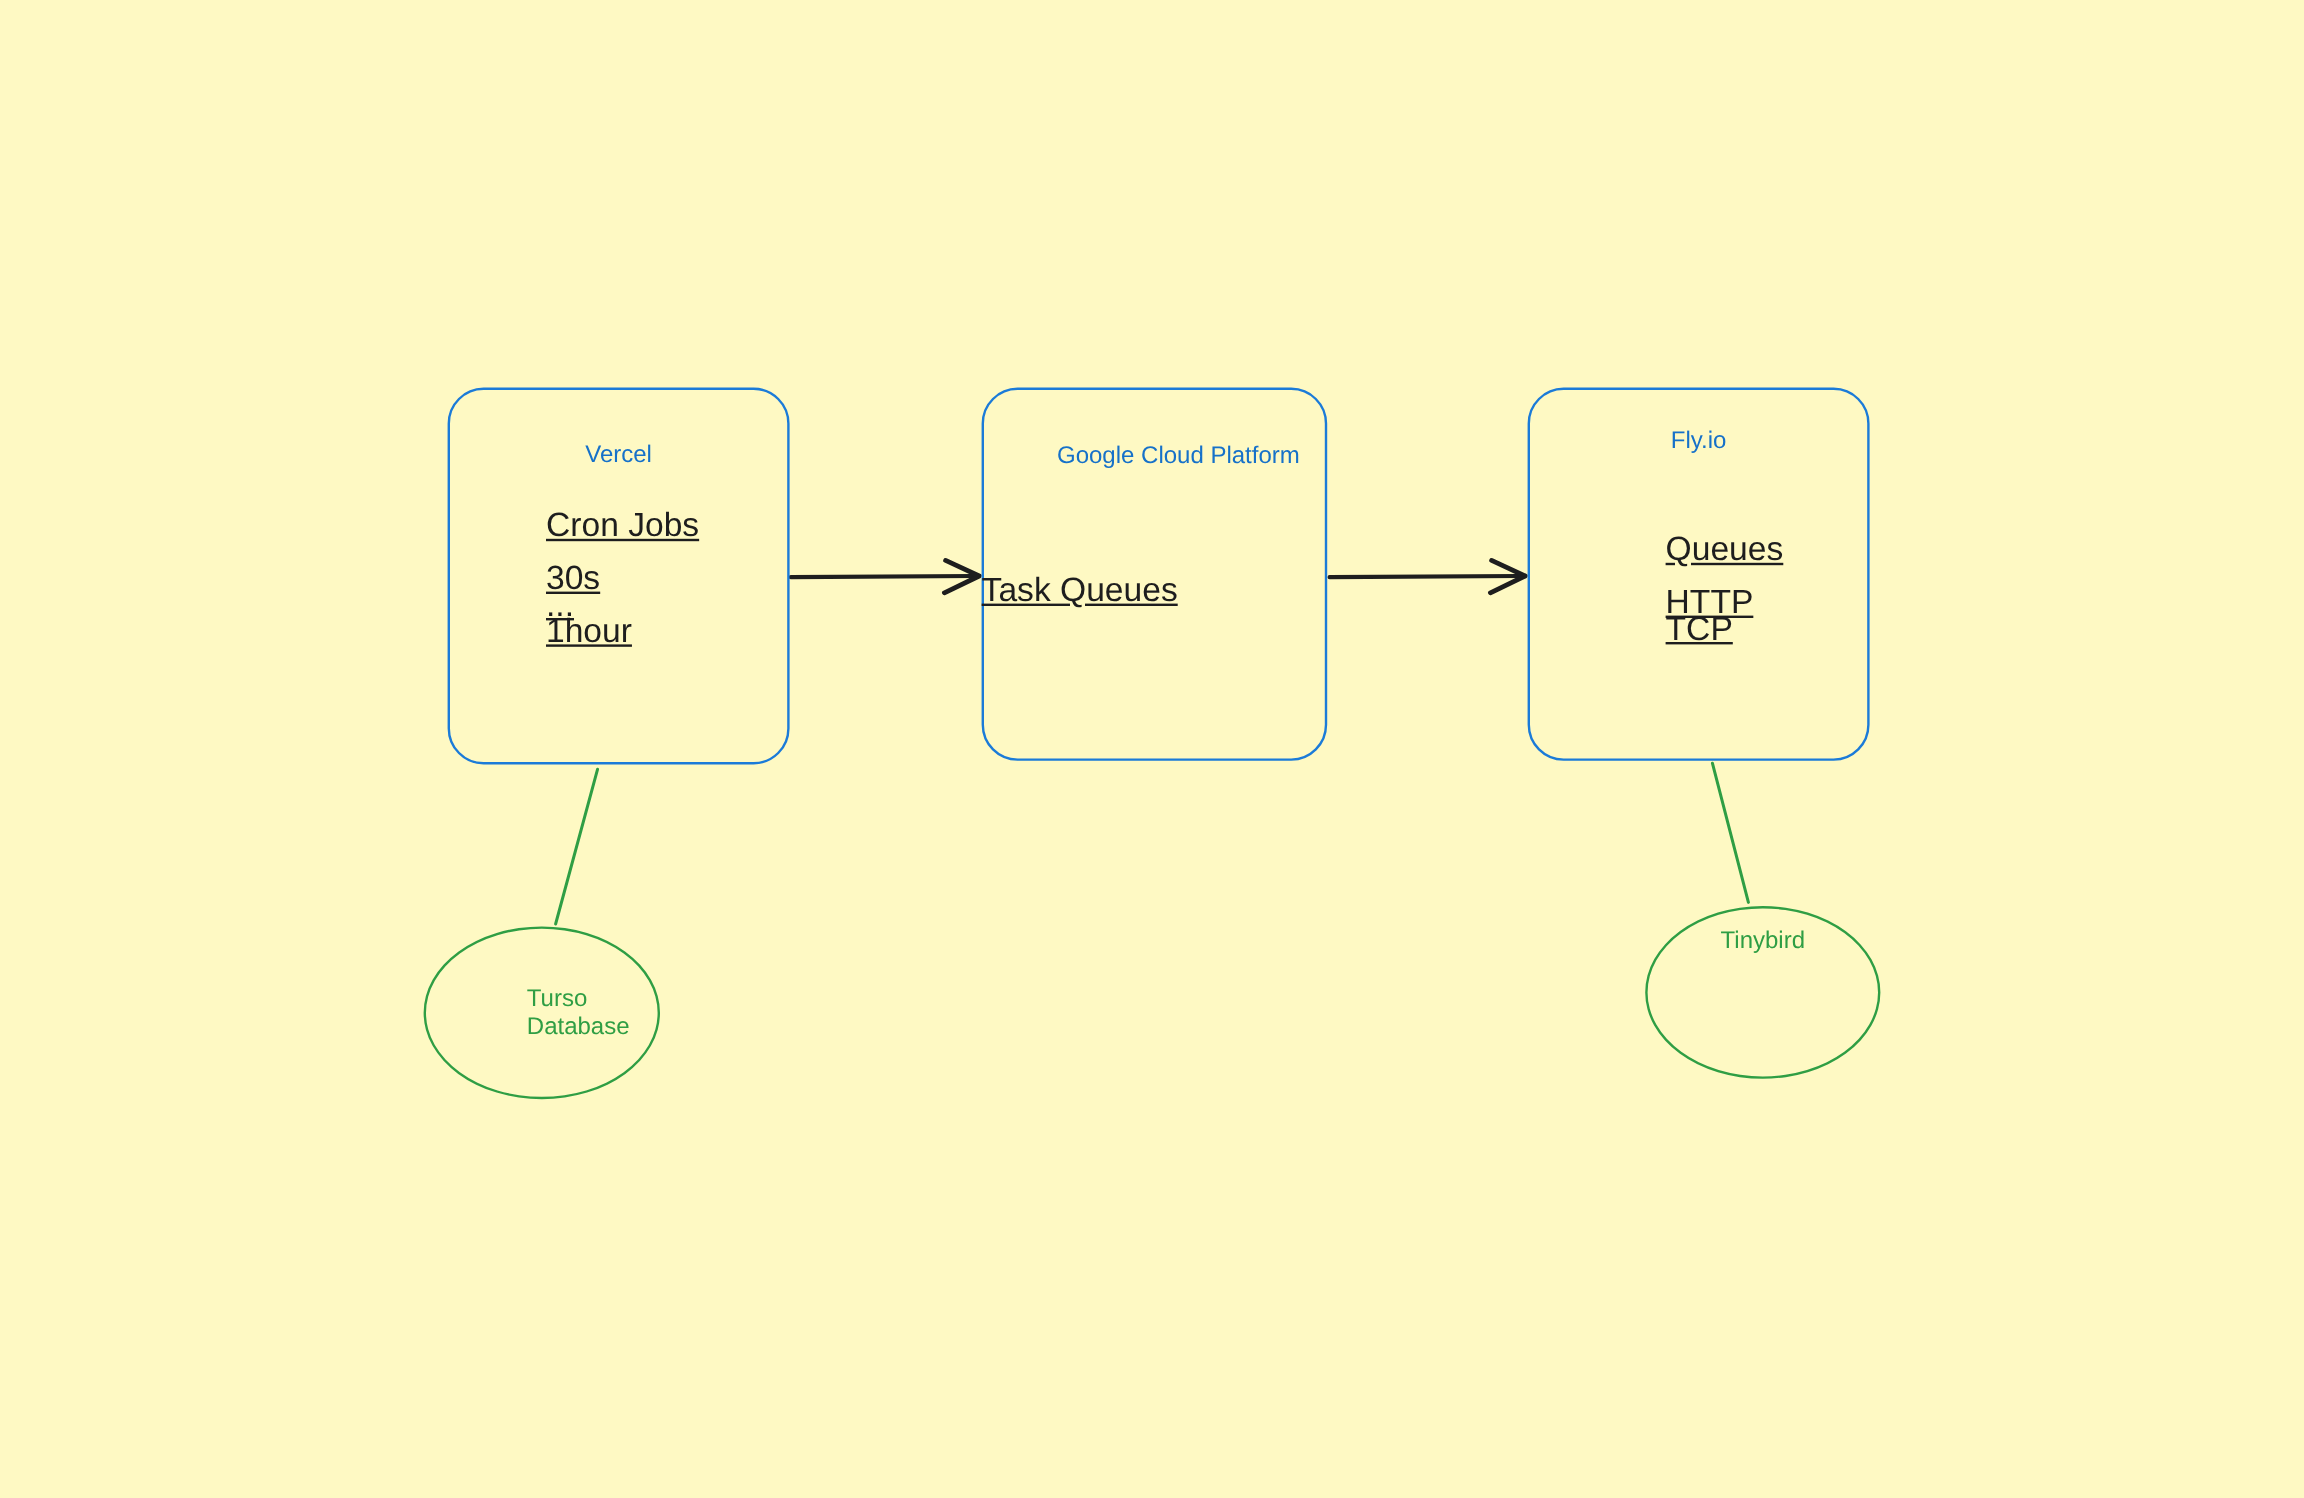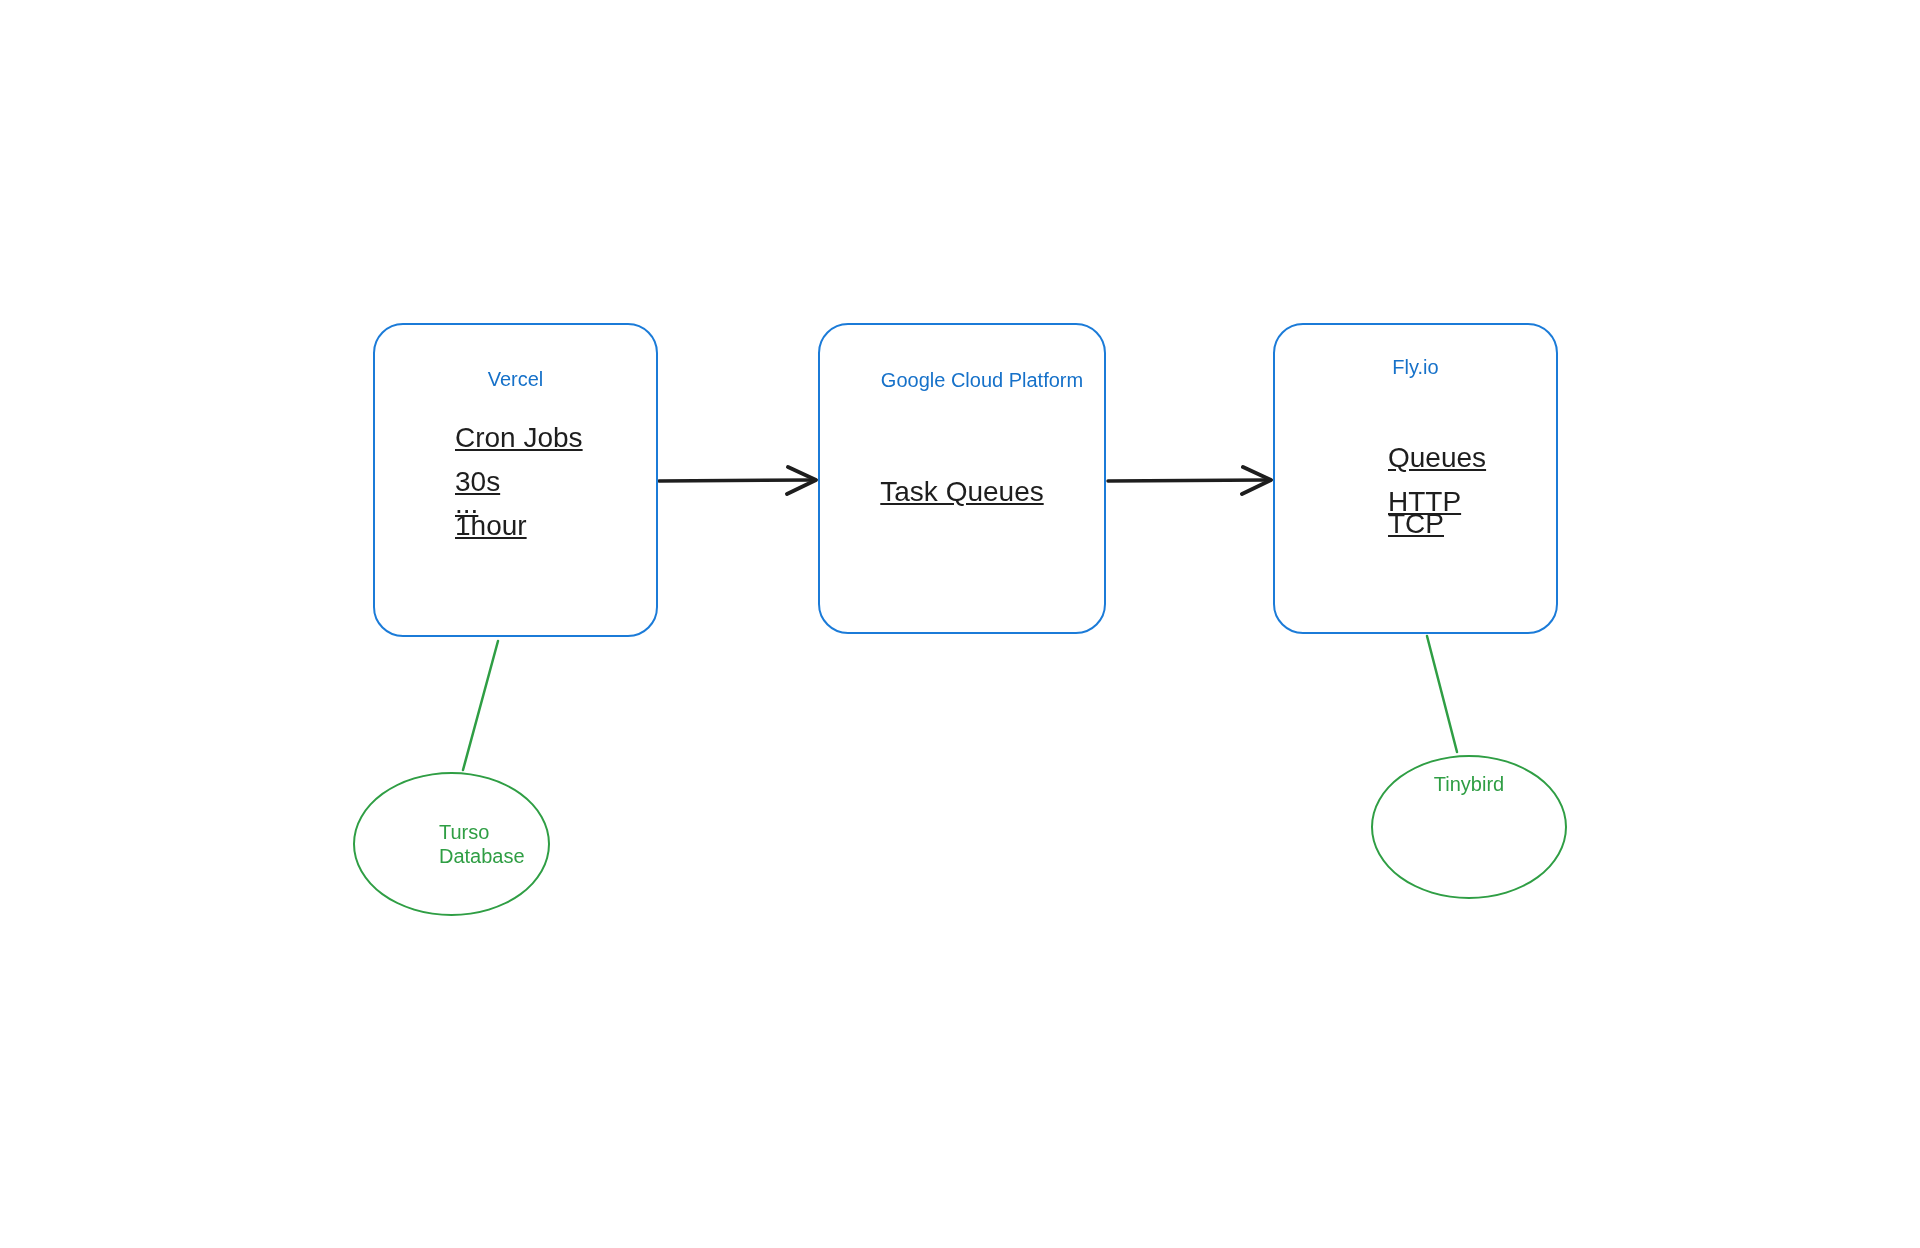--- a/index.html
+++ b/index.html
@@ -4,21 +4,21 @@
 <style>
   html, body {
     margin: 0;
     padding: 0;
     background: #4C6770;
   }
   .canvas {
     position: relative;
     width: 1920px;
     height: 1248px;
-    background: #ffffff;
+    background: #fef9c3;
     overflow: hidden;
     font-family: "Liberation Sans", "DejaVu Sans", sans-serif;
   }
   .connectors {
     position: absolute;
     left: 0;
     top: 0;
     width: 1920px;
     height: 1248px;
   }
@@ -58,21 +58,21 @@
   }
   .node-body {
     position: absolute;
     color: #1e1e1e;
     font-size: 28px;
     line-height: 22px;
     white-space: pre-line;
     text-decoration: underline;
   }
   .node-body.centered {
-    text-align: center;
+    text-align: left;
   }
   .ellipse {
     position: absolute;
     border: 2.5px solid #2f9e44;
     border-radius: 50%;
     background: transparent;
     box-sizing: border-box;
   }
   .ellipse-label {
     position: absolute;

